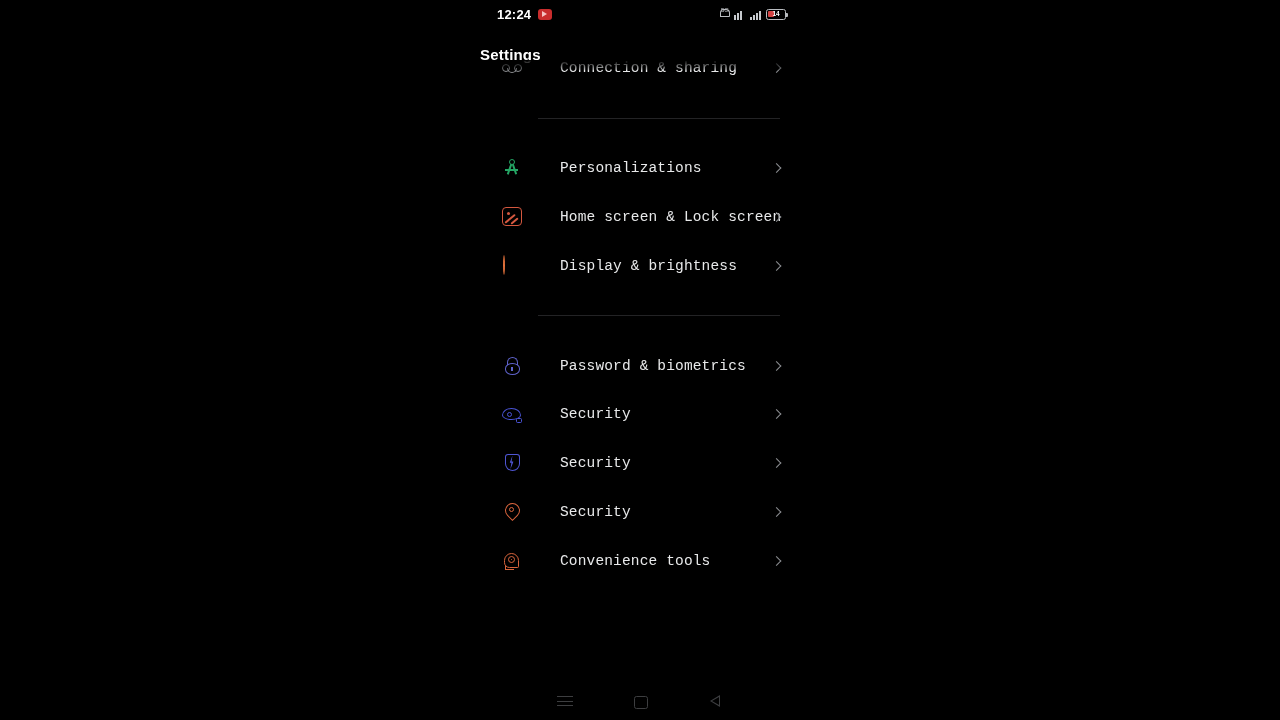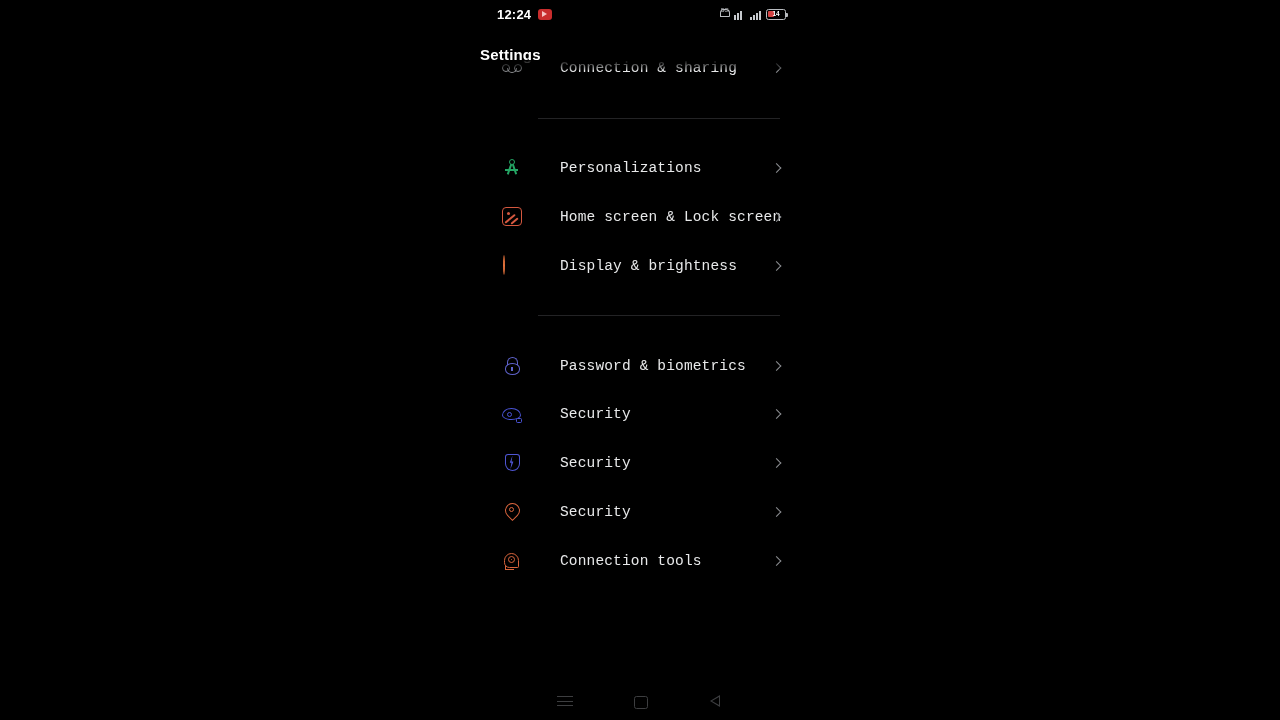--- a/index.html
+++ b/index.html
@@ -624,21 +624,21 @@
         <span class="row-label">Security</span>
         <span class="chev"></span>
       </div>
 
       <div class="row">
         <span class="row-icon ic-head">
           <span class="face"></span>
             <span class="neck"></span>
             <span class="gear"></span>
         </span>
-        <span class="row-label">Connection tools</span>
+        <span class="row-label">Convenience tools</span>
         <span class="chev"></span>
       </div>
 
     </div>
     <div id="clip-mask"></div>
   </div>
 
   <div id="nav-bar">
     <span class="nav-btn nav-menu">
       <i></i>

